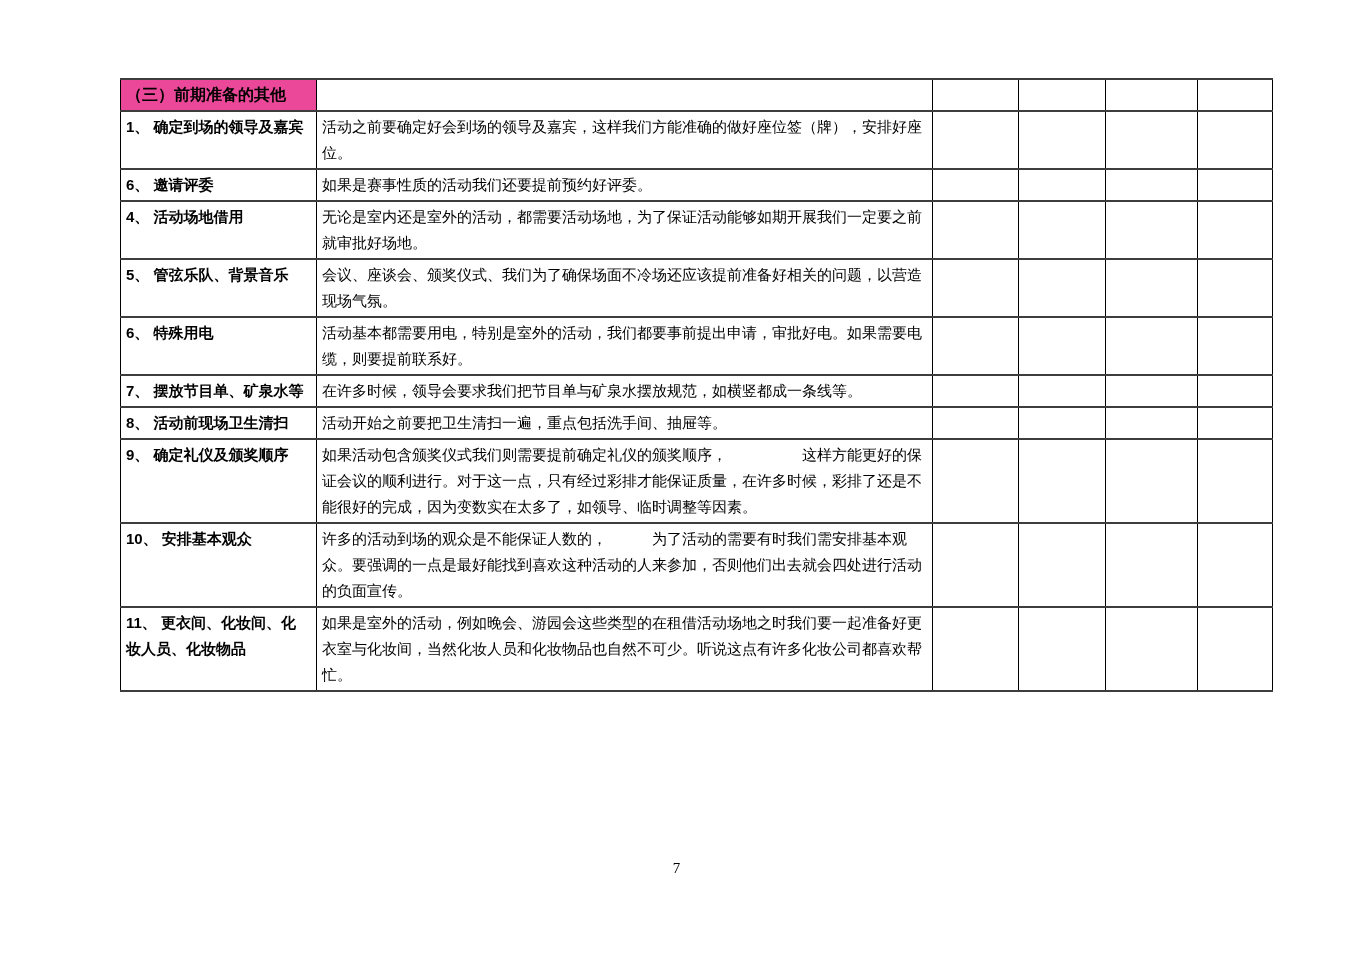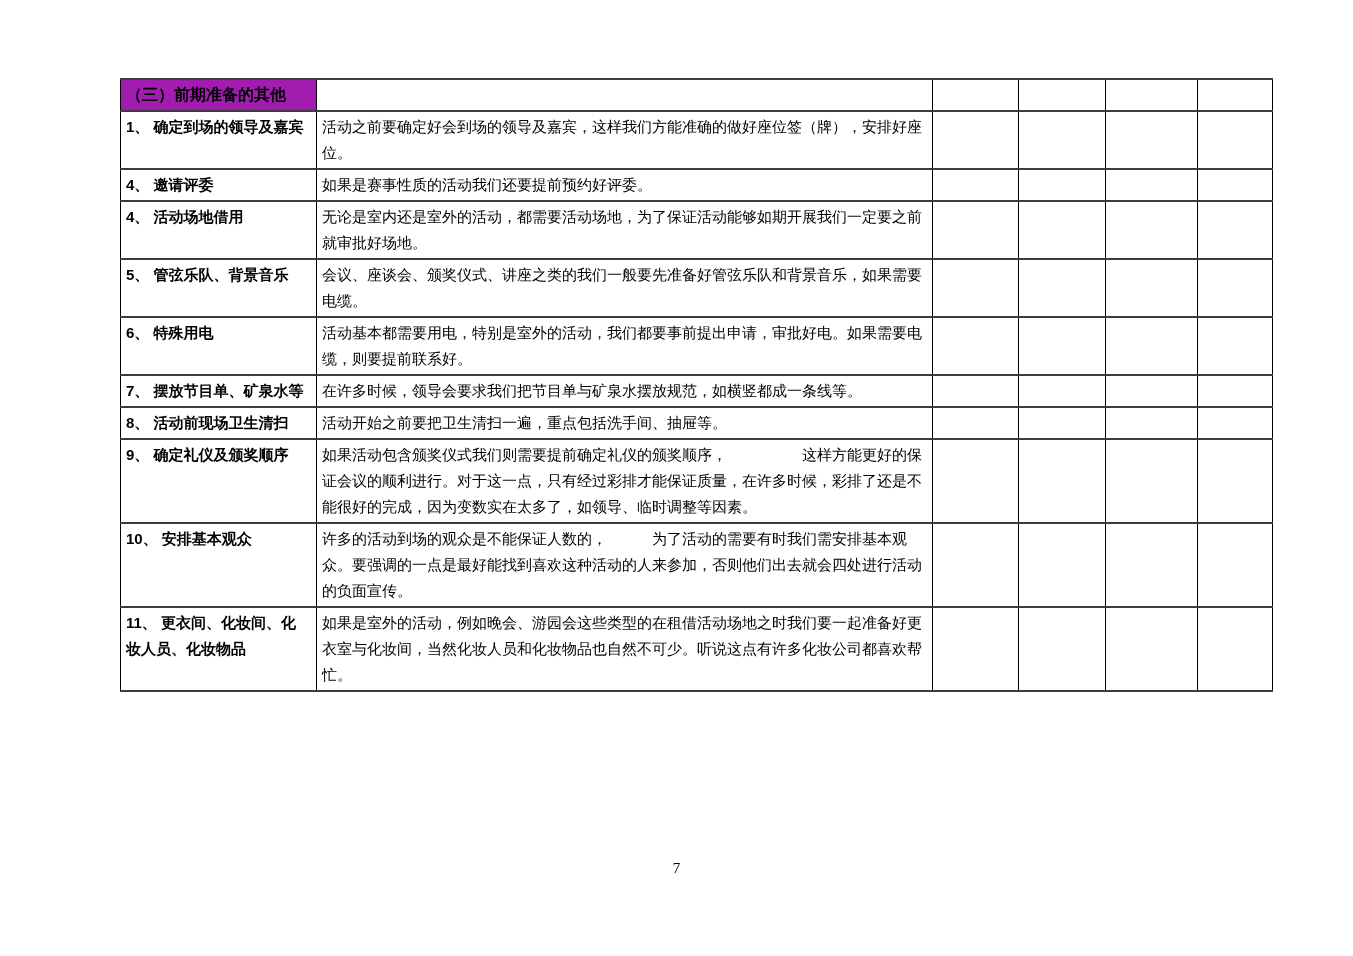--- a/index.html
+++ b/index.html
@@ -32,21 +32,21 @@
     border-top: 2px solid #3d3d3d;
     border-bottom: 2px solid #3d3d3d;
     padding: 2px 5px;
     vertical-align: top;
     overflow: hidden;
   }
   tr.header-row td {
     height: 26px;
   }
   td.title-cell {
-    background: #a21caf;
+    background: #ec4899;
     font-weight: bold;
     font-size: 16px;
     vertical-align: middle;
     padding-left: 7px;
   }
   td.item-cell {
     font-weight: bold;
     vertical-align: middle;
     padding-left: 4px;
   }
@@ -92,38 +92,38 @@
       </tr>
     <tr class="data-row">
           <td class="item-cell">1、 确定到场的领导及嘉宾</td>
           <td class="desc-cell">活动之前要确定好会到场的领导及嘉宾，这样我们方能准确的做好座位签（牌），安排好座位。</td>
           <td class="empty-cell"></td>
           <td class="empty-cell"></td>
           <td class="empty-cell"></td>
           <td class="empty-cell"></td>
         </tr>
         <tr class="data-row">
-          <td class="item-cell">4、 邀请评委</td>
+          <td class="item-cell">6、 邀请评委</td>
           <td class="desc-cell">如果是赛事性质的活动我们还要提前预约好评委。</td>
           <td class="empty-cell"></td>
           <td class="empty-cell"></td>
           <td class="empty-cell"></td>
           <td class="empty-cell"></td>
         </tr>
         <tr class="data-row">
           <td class="item-cell">4、 活动场地借用</td>
           <td class="desc-cell">无论是室内还是室外的活动，都需要活动场地，为了保证活动能够如期开展我们一定要之前就审批好场地。</td>
           <td class="empty-cell"></td>
           <td class="empty-cell"></td>
           <td class="empty-cell"></td>
           <td class="empty-cell"></td>
         </tr>
         <tr class="data-row">
           <td class="item-cell">5、 管弦乐队、背景音乐</td>
-          <td class="desc-cell">会议、座谈会、颁奖仪式、讲座之类的我们一般要先准备好管弦乐队和背景音乐，如果需要电缆。</td>
+          <td class="desc-cell">会议、座谈会、颁奖仪式、我们为了确保场面不冷场还应该提前准备好相关的问题，以营造现场气氛。</td>
           <td class="empty-cell"></td>
           <td class="empty-cell"></td>
           <td class="empty-cell"></td>
           <td class="empty-cell"></td>
         </tr>
         <tr class="data-row">
           <td class="item-cell">6、 特殊用电</td>
           <td class="desc-cell">活动基本都需要用电，特别是室外的活动，我们都要事前提出申请，审批好电。如果需要电缆，则要提前联系好。</td>
           <td class="empty-cell"></td>
           <td class="empty-cell"></td>

